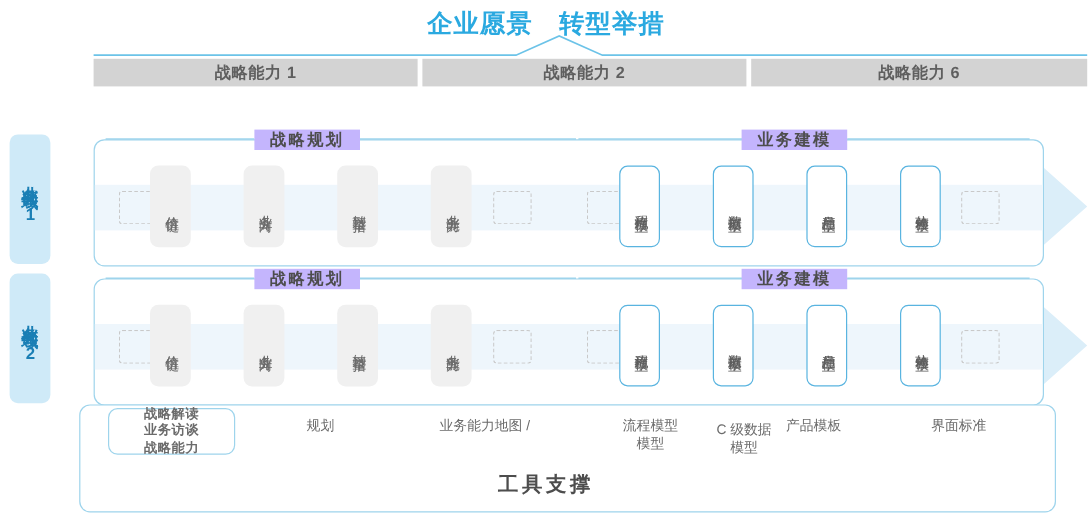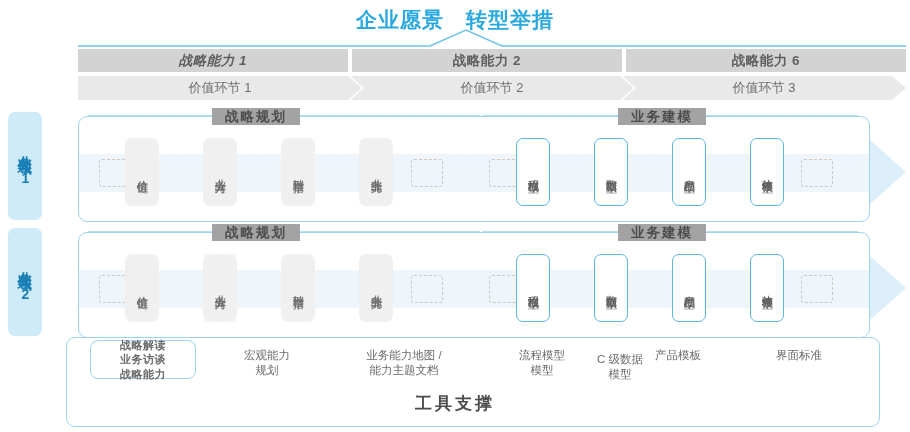--- a/index.html
+++ b/index.html
@@ -65,21 +65,21 @@
   }
   
   .band{
     position:absolute;left:0;height:38px;
     background:#eef6fc;
   }
 
   
   .sec-head{
     position:absolute;height:17px;
-    background:#a3a3a3;
+    background:#c4b5fd;
     display:flex;align-items:center;justify-content:center;
     font-size:13.5px;font-weight:bold;color:#4d4d4d;
     letter-spacing:2px;
   }
 
   
   .node{
     position:absolute;width:34px;height:68px;
     border-radius:7px;
     display:flex;align-items:center;justify-content:center;
@@ -213,42 +213,31 @@
       <path d="M758,324 q0,7 7,7 h10 q7,0 7,7 q0,-7 7,-7 h10 q7,0 7,-7"></path>
     </g>
 
     <g fill="#dbeef9">
       <path d="M826,156 h44 v-16 l36,32 l-36,32 v-16 h-44 z"></path>
       <path d="M826,272 h44 v-16 l36,32 l-36,32 v-16 h-44 z"></path>
     </g>
   </svg>
 
   <div class="cap-row">
-    <div class="cap" style="left:0px;width:270px;font-style:italic;">
+    <div class="cap" style="left:0px;width:270px;">
       <span>战略能力 1</span>
     </div>
     <div class="cap" style="left:274px;width:270px;">
       <span>战略能力 2</span>
     </div>
     <div class="cap" style="left:548px;width:280px;">
       <span>战略能力 6</span>
     </div>
   </div>
 
-  <div class="vc-row">
-    <div class="vc c1" style="left:0px;width:284px;">
-      <span>价值环节 1</span>
-    </div>
-    <div class="vc cmid" style="left:272px;width:284px;">
-      <span>价值环节 2</span>
-    </div>
-    <div class="vc cmid" style="left:544px;width:284px;">
-      <span>价值环节 3</span>
-    </div>
-  </div>
 
   <div class="side-tab" style="top:112px;height:108px;">
     <span class="vtxt">业务领域 1</span>
   </div>
 
   <div class="row-box" style="top:116px;height:104px;">
     <div class="band" style="top:37px;width:790px;"></div>
   </div>
 
   <div class="sec-head" style="left:212px;top:108px;width:88px;">
@@ -337,26 +326,24 @@
 
   <div class="interp">
     <div>
       <div>战略解读</div>
       <div>业务访谈</div>
       <div>战略能力</div>
     </div>
   </div>
 
   <div class="blabel" style="left:213px;top:348px;width:108px;">
-    <div>宏观能力</div>
     <div>规划</div>
   </div>
   <div class="blabel" style="left:345px;top:348px;width:118px;">
     <div>业务能力地图 /</div>
-    <div>能力主题文档</div>
   </div>
   <div class="blabel" style="left:496px;top:348px;width:92px;">
     <div>流程模型</div>
     <div>模型</div>
   </div>
   <div class="blabel" style="left:574px;top:352px;width:92px;">
     <div>C 级数据</div>
     <div>模型</div>
   </div>
   <div class="blabel" style="left:632px;top:348px;width:92px;">

